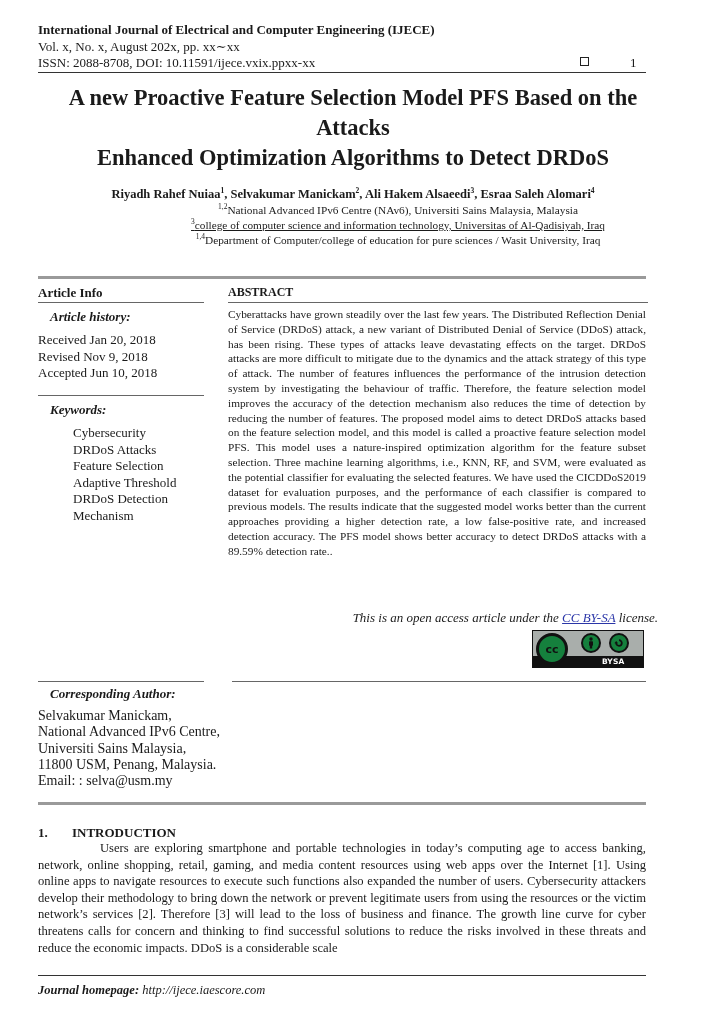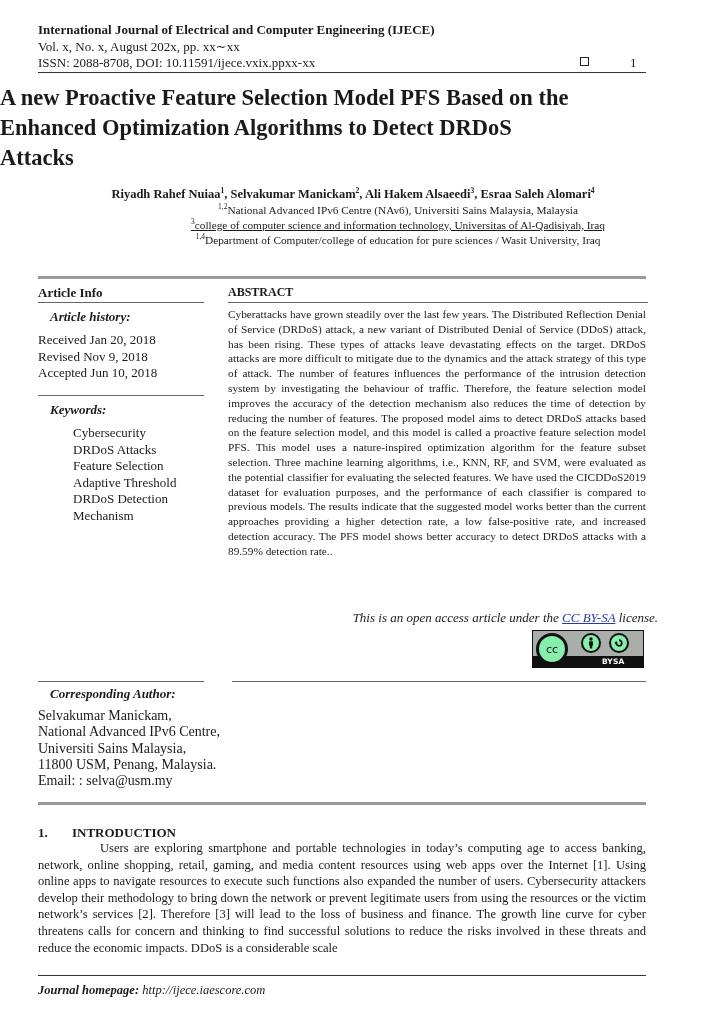--- a/index.html
+++ b/index.html
@@ -11,40 +11,40 @@
   
   .hdr-title { left: 38px; top: 22px; font-size: 13px; font-weight: bold; }
   .hdr-line { left: 38px; font-size: 13px; }
   .hdr-vol { top: 39px; }
   .hdr-issn { top: 55px; }
   .hdr-box { left: 580px; top: 55px; width: 9px; height: 9px; border: 1.3px solid #222; box-sizing: border-box; margin-top: 2px; }
   .hdr-page { left: 630px; top: 55px; font-size: 13px; }
   .rule { position: absolute; background: #333; }
   .rule.grey { background: #9a9a9a; }
   
-  .title { left: 0; width: 706px; top: 83px; text-align: left; font-size: 22.5px; font-weight: bold; line-height: 30px; }
+  .title { left: 0; width: 706px; top: 83px; text-align: center; font-size: 22.5px; font-weight: bold; line-height: 30px; }
   .authors { left: 0; width: 706px; top: 187px; text-align: center; font-size: 12.5px; font-weight: bold; }
   .affil { left: 0; width: 706px; text-align: center; font-size: 11.3px; margin-left: 45px; }
   sup { font-size: 7.5px; vertical-align: 5px; line-height: 0; }
   
   .sec-h { font-size: 13px; font-weight: bold; }
   .sec-hi { font-size: 13px; font-weight: bold; font-style: italic; margin-left: 12px; }
   .left-list { left: 38px; font-size: 13px; line-height: 16.5px; }
   
   .abstract-body {
     left: 228px; top: 307px; width: 418px; font-size: 11.3px; line-height: 14.8px; text-align: justify;
   }
   .license-text { left: 312px; width: 346px; top: 610px; text-align: right; font-size: 13px; font-style: italic; }
   .license-link { color: #2b36a8; text-decoration: underline; font-style: italic; }
   .cc-badge {
     left: 532px; top: 630px; width: 112px; height: 38px; background: #a9aeab; border: 1.5px solid #111; box-sizing: border-box;
   }
   .cc-bottom { position: absolute; left: 0; right: 0; bottom: 0; height: 11px; background: #111; }
   .cc-by, .cc-sa { position: absolute; bottom: 0; font-family: "DejaVu Sans", sans-serif; font-size: 7.5px; font-weight: bold; color: #fff; line-height: 11px; }
-  .cc-circle { position: absolute; border-radius: 50%; background: #86efac; border: 2.5px solid #111; box-sizing: border-box; display: flex; align-items: center; justify-content: center; font-family: "DejaVu Sans", sans-serif; font-weight: normal; color: #111; }
+  .cc-circle { position: absolute; border-radius: 50%; background: #15803d; border: 2.5px solid #111; box-sizing: border-box; display: flex; align-items: center; justify-content: center; font-family: "DejaVu Sans", sans-serif; font-weight: bold; color: #111; }
   
   .corr-list { left: 38px; top: 708px; font-size: 14px; line-height: 16.3px; }
   
   .intro-h { left: 38px; top: 825px; font-size: 13px; font-weight: bold; }
   .intro-h .num { display: inline-block; width: 34px; }
   .intro-body { left: 38px; top: 840px; width: 608px; font-size: 12.6px; line-height: 16.6px; text-align: justify; }
   .intro-body .indent { display: inline-block; width: 62px; }
   .footer { left: 38px; top: 983px; font-size: 12.5px; font-style: italic; }
   .footer b { font-weight: bold; }
 </style>
@@ -53,22 +53,22 @@
 
 <div class="abs hdr-title">International Journal of Electrical and Computer Engineering (IJECE)</div>
 <div class="abs hdr-line hdr-vol">Vol. x, No. x, August 202x, pp. xx∼xx</div>
 <div class="abs hdr-line hdr-issn">ISSN: 2088-8708, DOI: 10.11591/ijece.vxix.ppxx-xx</div>
 <div class="abs hdr-box"></div>
 <div class="abs hdr-page">1</div>
 <div class="rule" style="left:38px; top:72px; width:608px; height:1.3px;"></div>
 
 <div class="abs title">
   <div>A new Proactive Feature Selection Model PFS Based on the</div>
+  <div>Attacks</div>
   <div>Enhanced Optimization Algorithms to Detect DRDoS</div>
-  <div>Attacks</div>
 </div>
 
 <div class="abs authors">
   <span><span>Riyadh Rahef Nuiaa</span><sup>1</sup><span>, </span></span><span><span>Selvakumar Manickam</span><sup>2</sup><span>, </span></span><span><span>Ali Hakem Alsaeedi</span><sup>3</sup><span>, </span></span><span><span>Esraa Saleh Alomari</span><sup>4</sup></span>
 </div>
 <div class="abs affil" style="top:204px;"><sup>1,2</sup><span>National Advanced IPv6 Centre (NAv6), Universiti Sains Malaysia, Malaysia</span></div>
 <div class="abs affil" style="top:219px;text-decoration:underline;"><sup>3</sup><span>college of computer science and information technology, Universitas of Al-Qadisiyah, Iraq</span></div>
 <div class="abs affil" style="top:234px;"><sup>1,4</sup><span>Department of Computer/college of education for pure sciences / Wasit University, Iraq</span></div>
 
 <div class="rule grey" style="left:38px; top:276px; width:608px; height:2.5px;"></div>

